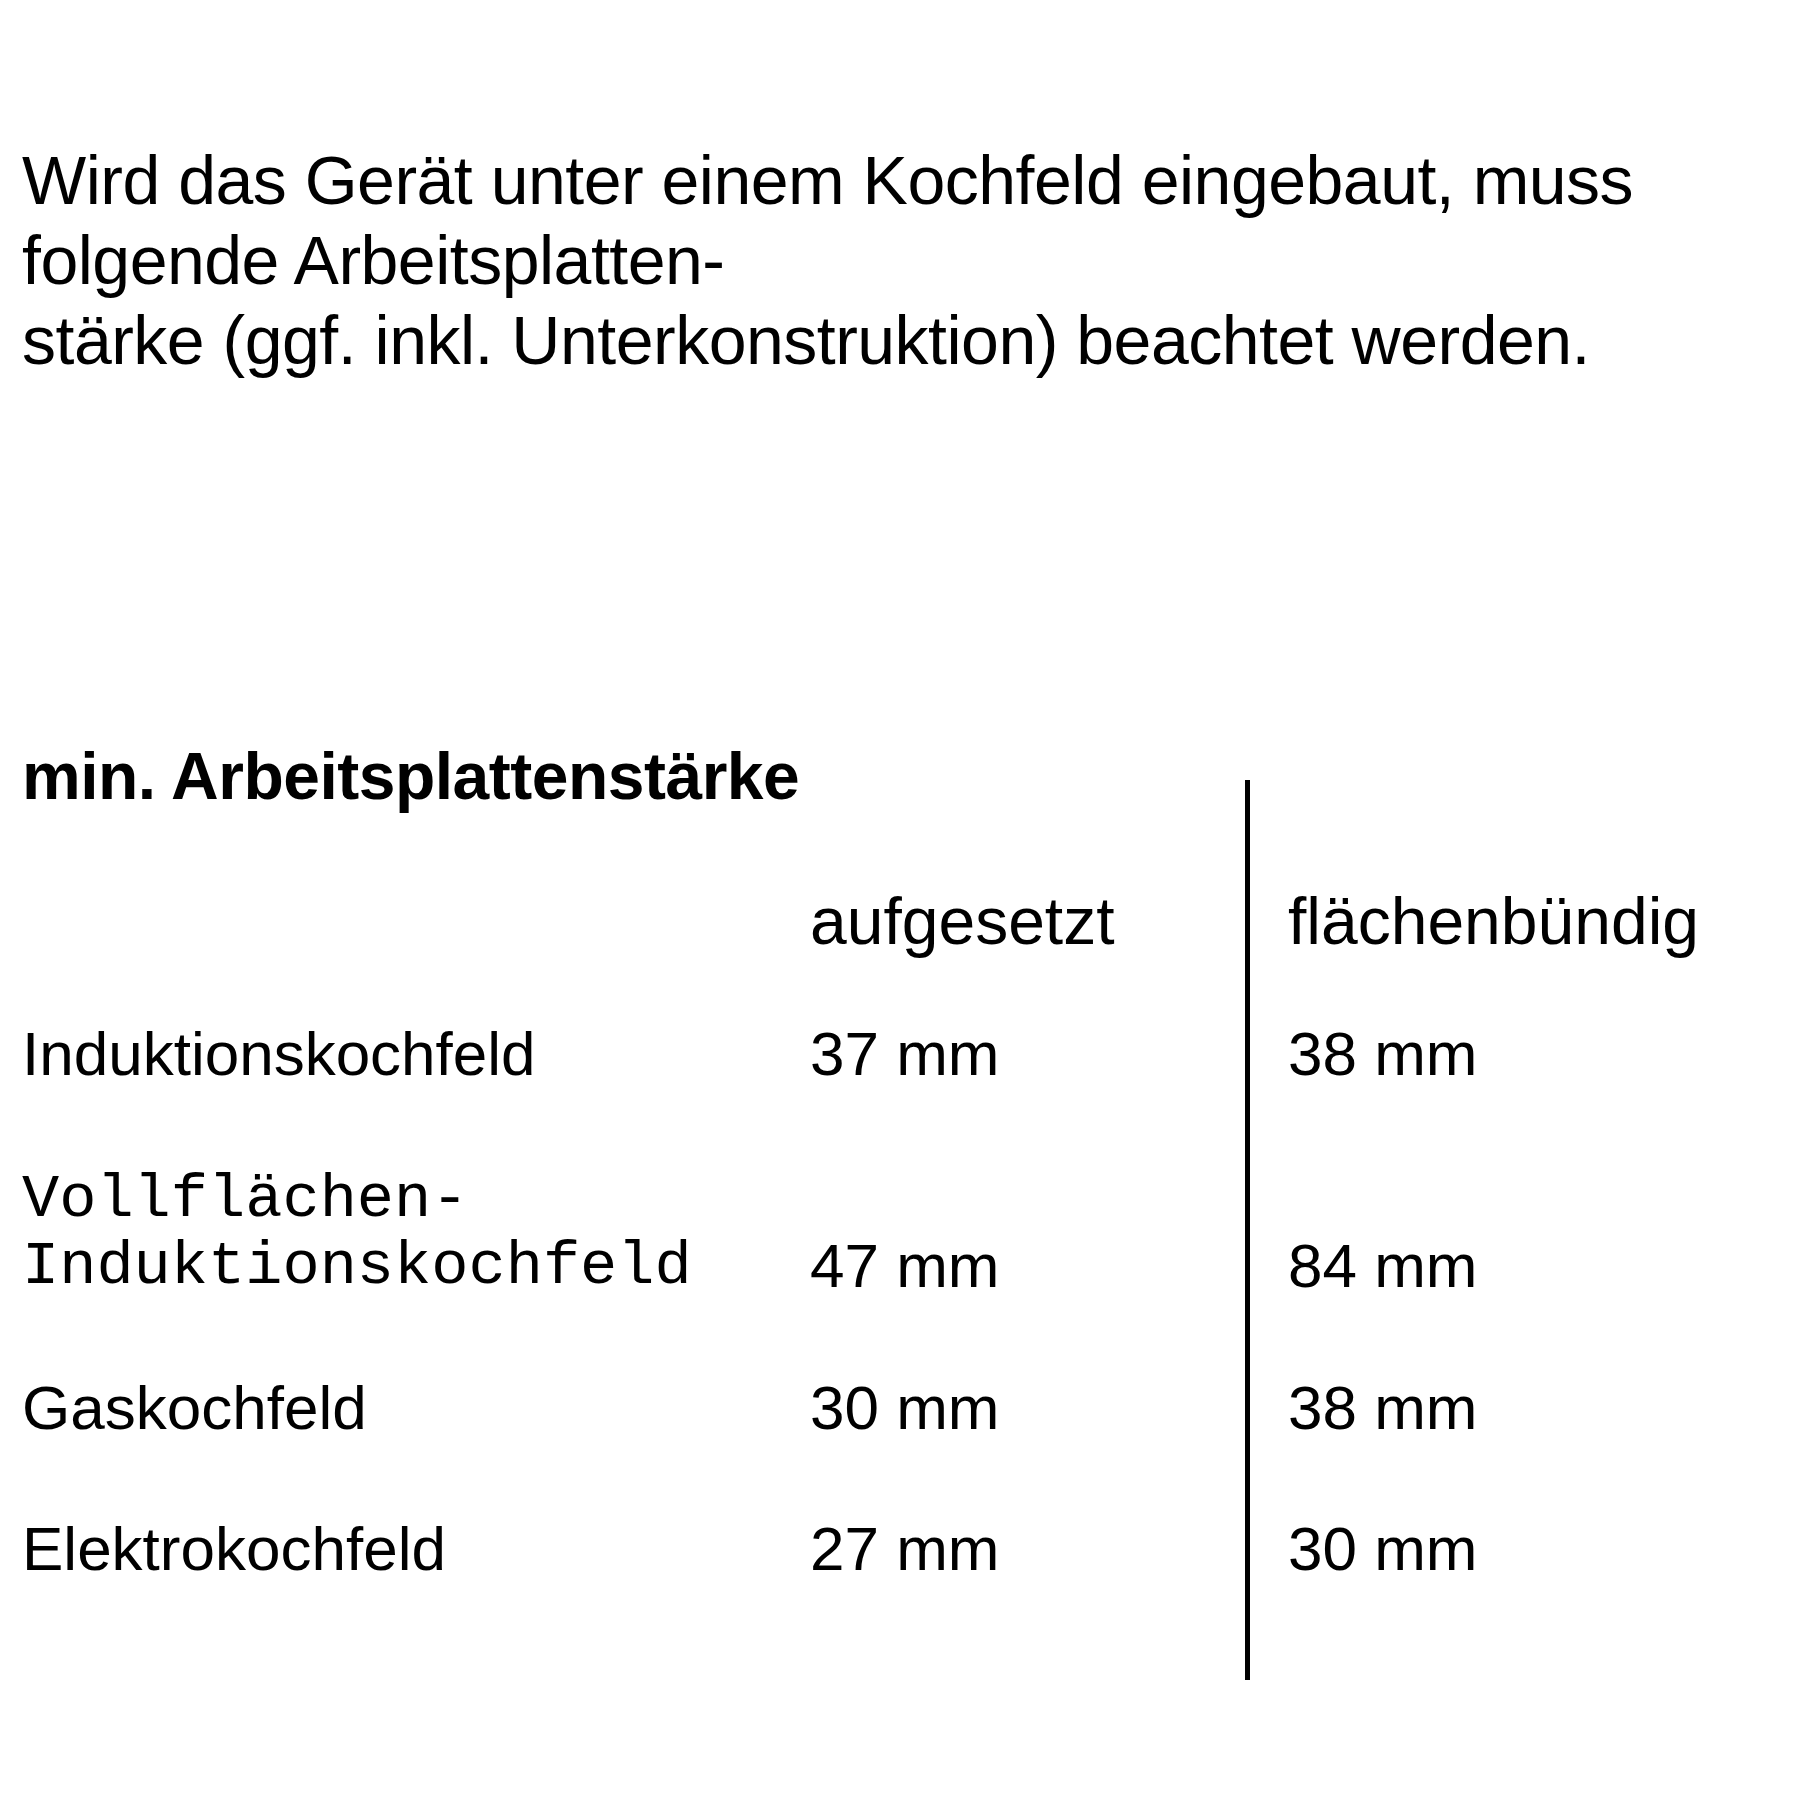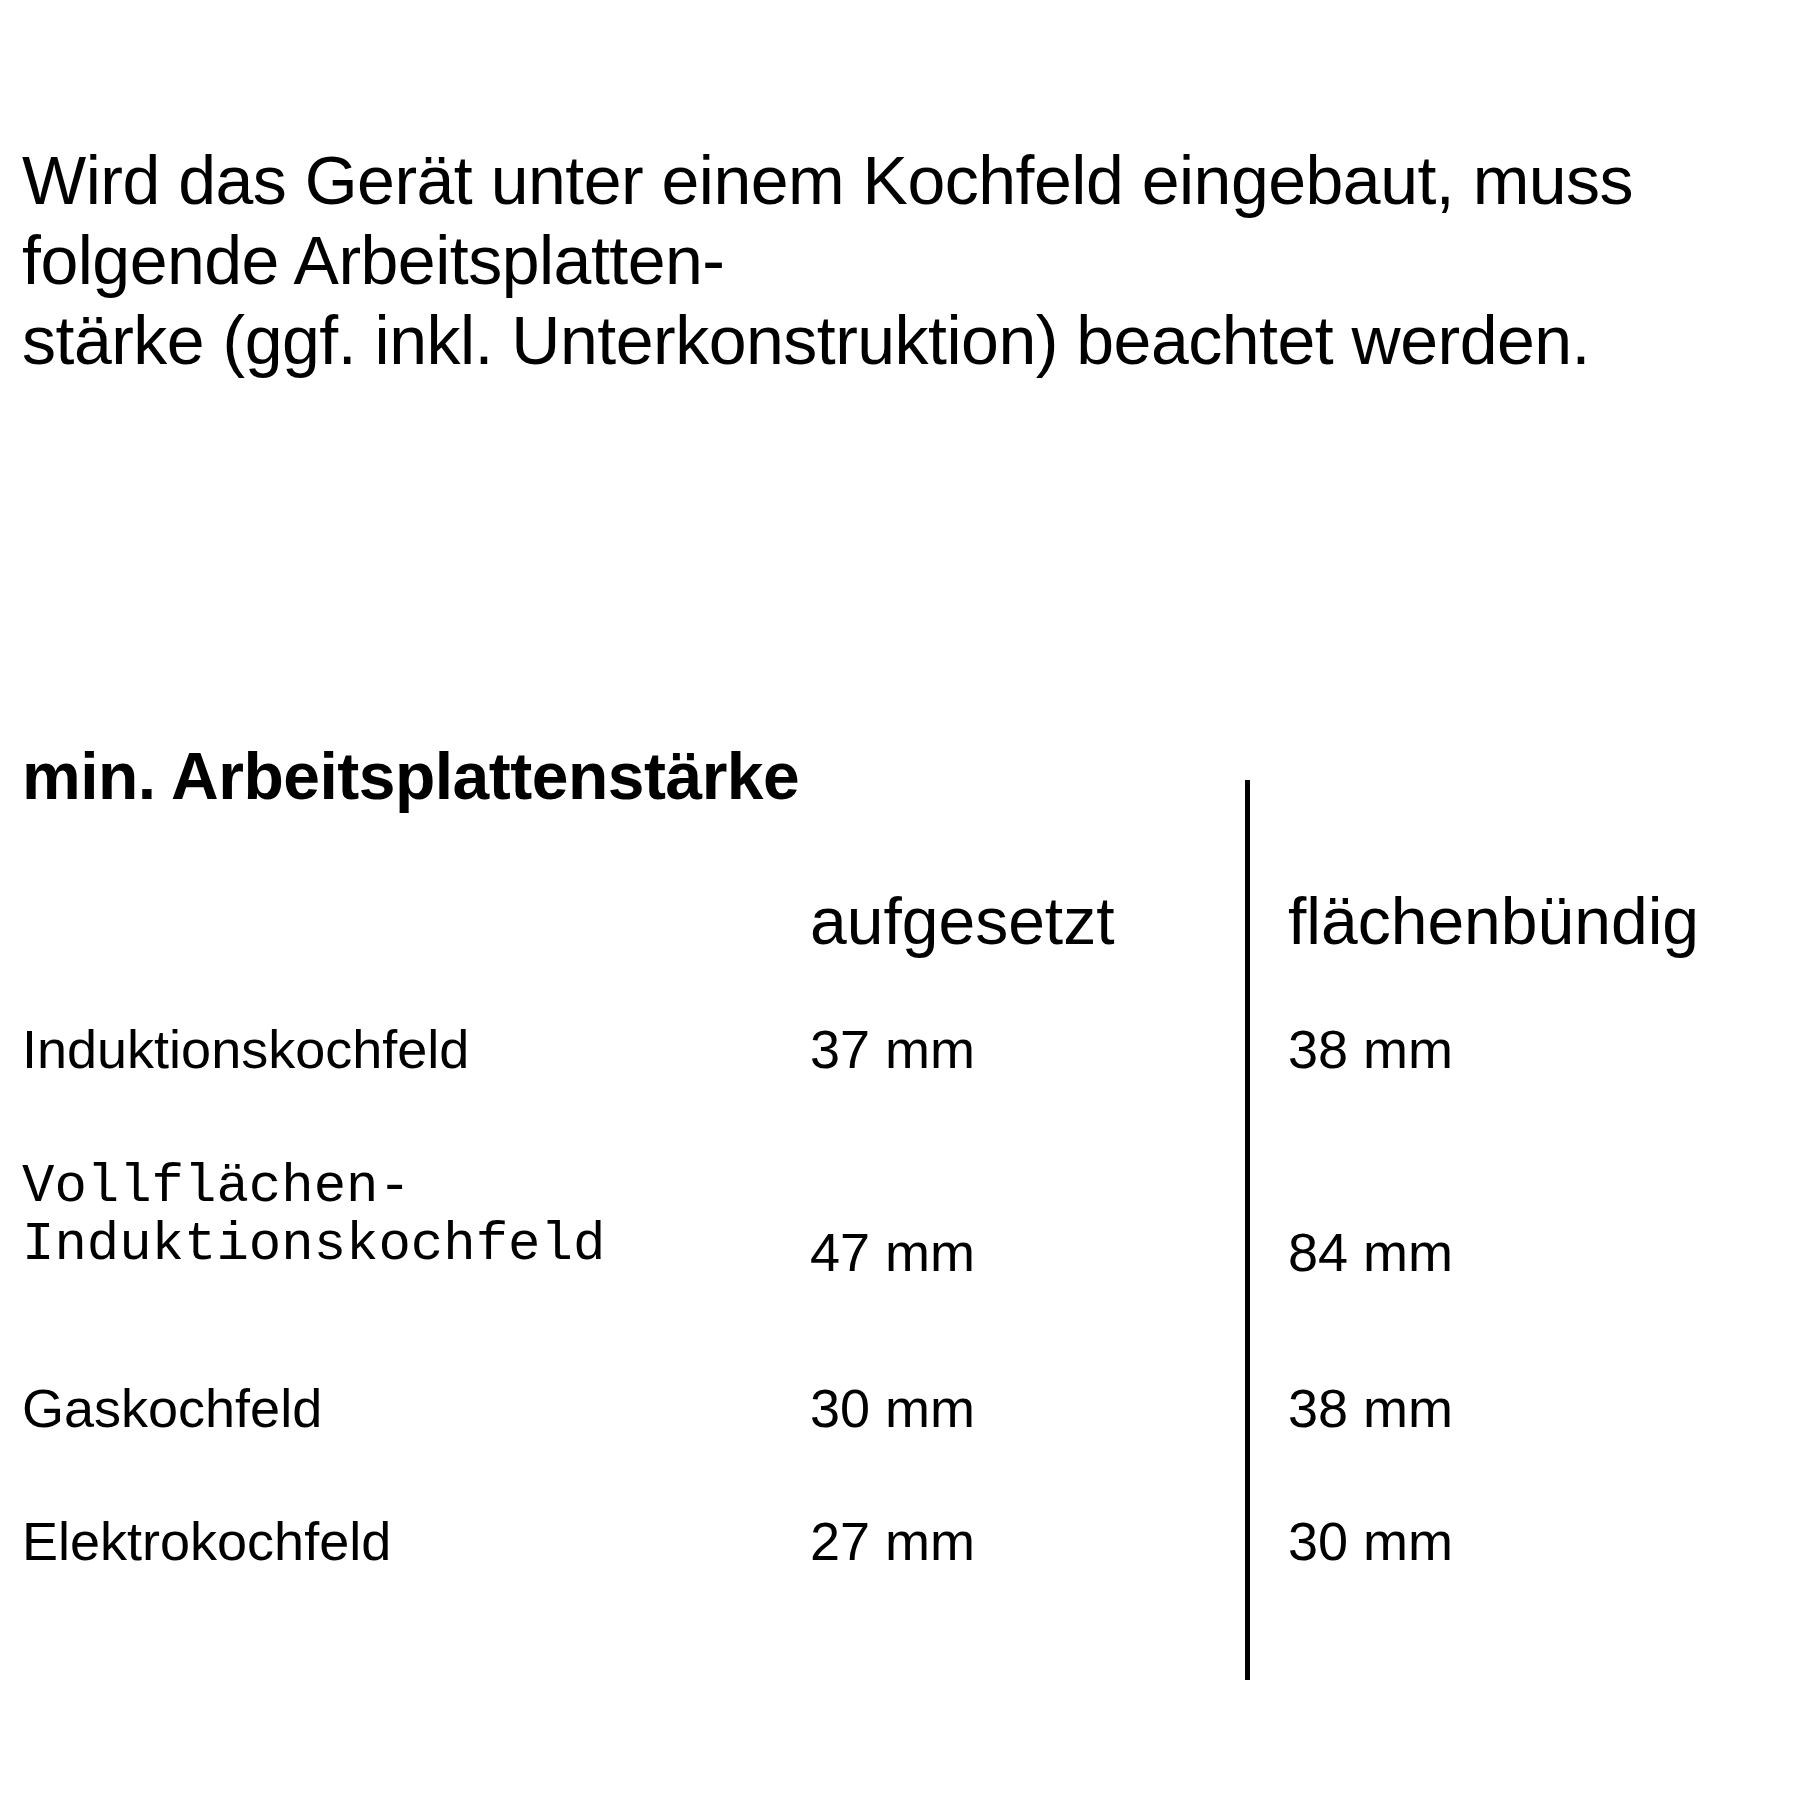--- a/index.html
+++ b/index.html
@@ -80,27 +80,27 @@
     white-space: nowrap;
   }
 
   .subhdr {
     margin-top: 72px;
     font-size: 66px;
     line-height: 1.1;
   }
 
   .data-row {
-    font-size: 54px;
+    font-size: 62px;
     line-height: 1.12;
   }
 
   .r1 { margin-top: 62px; }
   .r2 { margin-top: 78px; }
-  .r3 { margin-top: 96px; }
+  .r3 { margin-top: 72px; }
   .r4 { margin-top: 72px; }
 
   .two-line {
     line-height: 1.08;
     font-family: Liberation Mono, monospace;
   }
 
   
   .divider {
     position: absolute;

